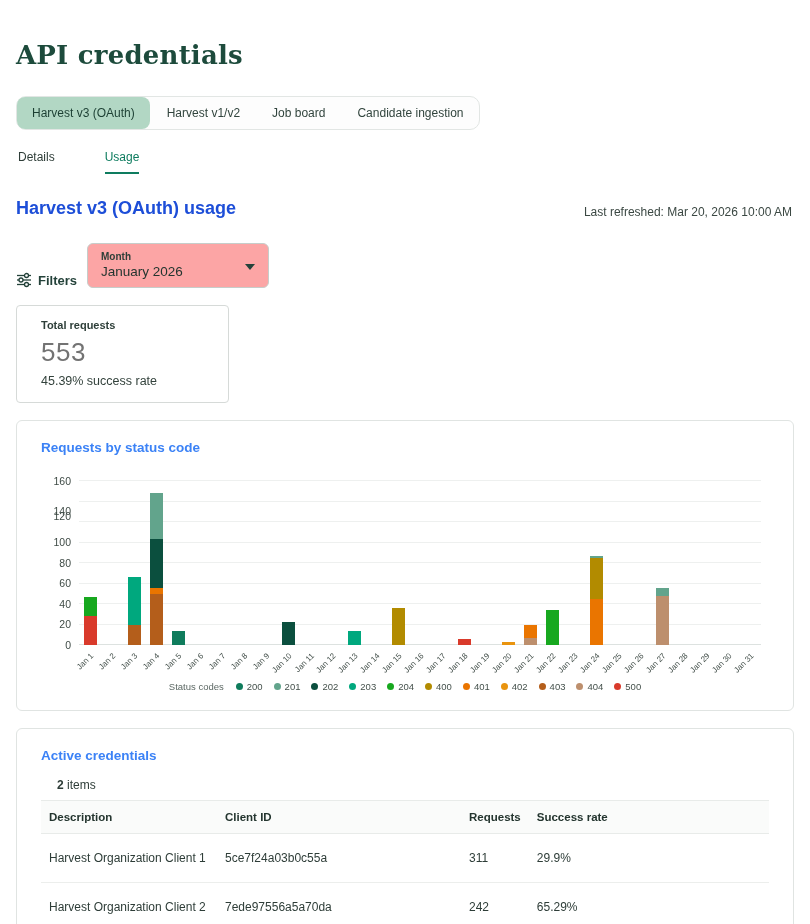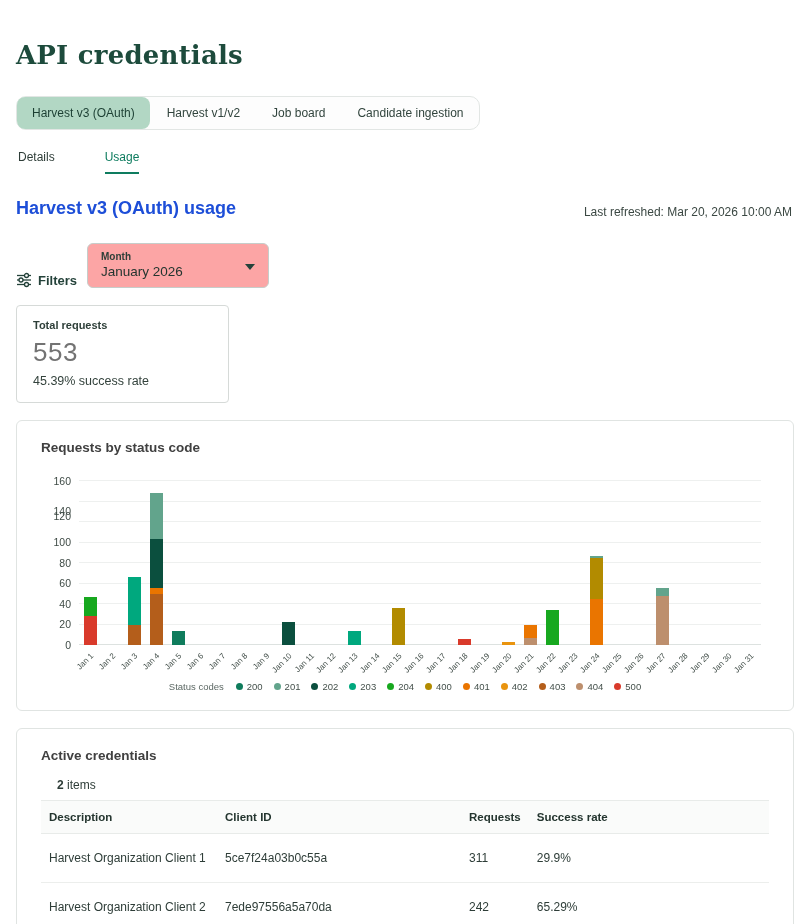--- a/index.html
+++ b/index.html
@@ -60,32 +60,32 @@
   .caret {
     position:absolute; right:13px; top:50%; margin-top:-2px;
     width:0; height:0; border-left:5px solid transparent;
     border-right:5px solid transparent; border-top:6px solid #24423a;
   }
 
   
   .summary-card {
     margin-top:17px; width:213px;
     border:1px solid #d6dad8; border-radius:4px;
-    padding:13px 16px 14px;
+    padding:13px 24px 14px;
   }
   .summary-label { font-size:11px; font-weight:700; color:#2e3f39; }
   .summary-value { font-size:26px; color:#737373; margin-top:6px; letter-spacing:0.5px; }
   .summary-sub { font-size:12.5px; color:#33423c; margin-top:6px; }
 
   
   .panel {
     margin-top:17px; border:1px solid #e0e4e2; border-radius:6px;
     padding:19px 24px 12px; background:#fff;
   }
-  .panel-title { font-size:13.5px; font-weight:700; color:#404040; }
+  .panel-title { font-size:13.5px; font-weight:700; color:#3b82f6; }
 
   
   .chart-wrap { margin-top:26px; }
   .plot { position:relative; height:164px; margin-left:38px; margin-right:8px; }
   .gridline { position:absolute; left:0; right:0; height:1px; background:#eef0ef; }
   .gridline.zero { background:#dde2e0; }
   .ylabel {
     position:absolute; left:-40px; width:32px; text-align:right;
     font-size:10.5px; color:#3f4b46; line-height:1;
   }

